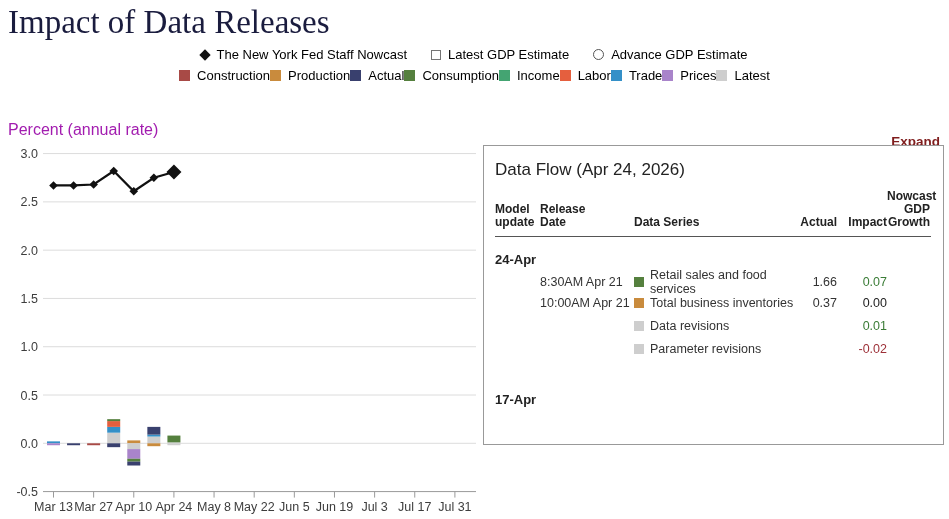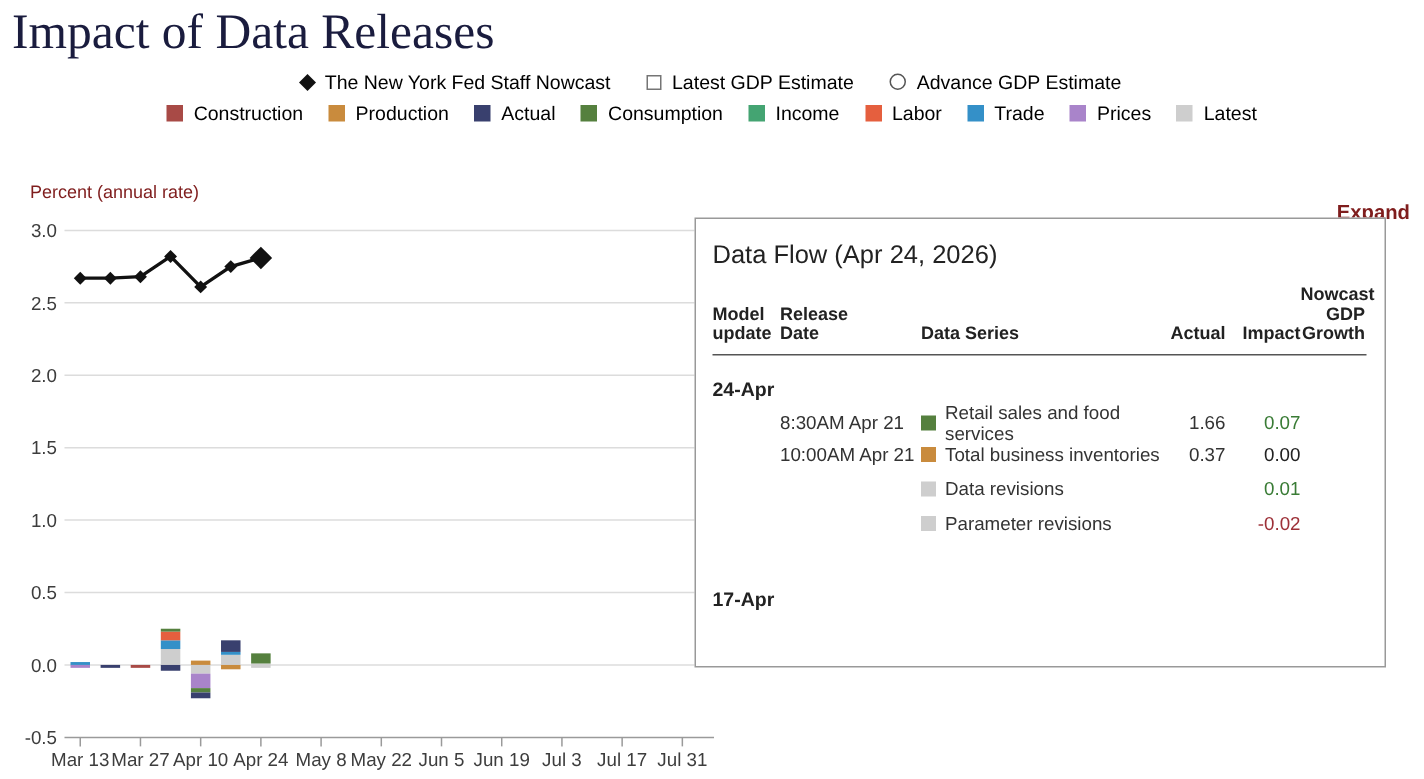--- a/index.html
+++ b/index.html
@@ -1,29 +1,29 @@
 <!DOCTYPE html>
 <html><head>
 <meta charset="utf-8">
 <style>
   * { margin:0; padding:0; box-sizing:border-box; }
   html,body { width:949px; height:519px; background:#fff; font-family:"Liberation Sans",sans-serif; overflow:hidden; position:relative; }
   .page-title { position:absolute; left:8px; top:4px; font-family:"Liberation Serif",serif; font-size:33px; font-weight:400; color:#1a1c3e; }
   .legend-row { position:absolute; left:0; width:949px; display:flex; justify-content:center; align-items:center; font-size:13px; color:#000000; }
   .legend-row1 { top:47px; gap:24px; }
-  .legend-row2 { top:68px; gap:17px; }
+  .legend-row2 { top:68px; }
   .legend-item { display:flex; align-items:center; gap:7px; cursor:pointer; }
   .mk-diamond { width:8px; height:8px; background:#111; transform:rotate(45deg); flex:none; }
   .mk-square-outline { width:10px; height:10px; border:1.5px solid #757575; background:#fff; flex:none; }
   .mk-circle-outline { width:11px; height:11px; border:1.5px solid #555; border-radius:50%; background:#fff; flex:none; }
   .cat-swatch { width:11px; height:11px; flex:none; }
-  .axis-note { position:absolute; left:20px; top:121px; font-size:12px; color:#7f1d1d; }
+  .axis-note { position:absolute; left:8px; top:121px; font-size:16px; color:#a21caf; }
   .expand-link { position:absolute; right:9px; top:134px; font-size:13.5px; font-weight:bold; color:#7f1d1d; cursor:pointer; }
   #chart-svg { position:absolute; left:0; top:0; }
-  .panel { position:absolute; left:463px; top:145px; width:461px; height:300px; border:1px solid #999; background:#fff; padding:10px 12px 0 11px; }
+  .panel { position:absolute; left:483px; top:145px; width:461px; height:300px; border:1px solid #999; background:#fff; padding:10px 12px 0 11px; }
   .panel-title { font-size:17px; font-weight:400; color:#222; margin:4px 0 10px 0; }
   .df-grid { display:grid; grid-template-columns:45px 94px 163px 40px 50px 43px; align-items:end; }
   .df-head { font-weight:bold; font-size:12px; line-height:13px; color:#222; }
   .df-head .cell { white-space:pre-line; }
   .num { text-align:right; }
   .df-divider { border-bottom:1px solid #555; margin-top:7px; }
   .df-group-head { align-items:center; font-weight:bold; font-size:13px; color:#222; margin-top:13px; height:18px;gap:48px; }
   .df-row { align-items:center; height:23px; font-size:12.5px; color:#333; }
   .df-row .series-cell { display:flex; align-items:center; gap:6px; }
   .df-row .series-swatch { width:10px; height:10px; flex:none; }

